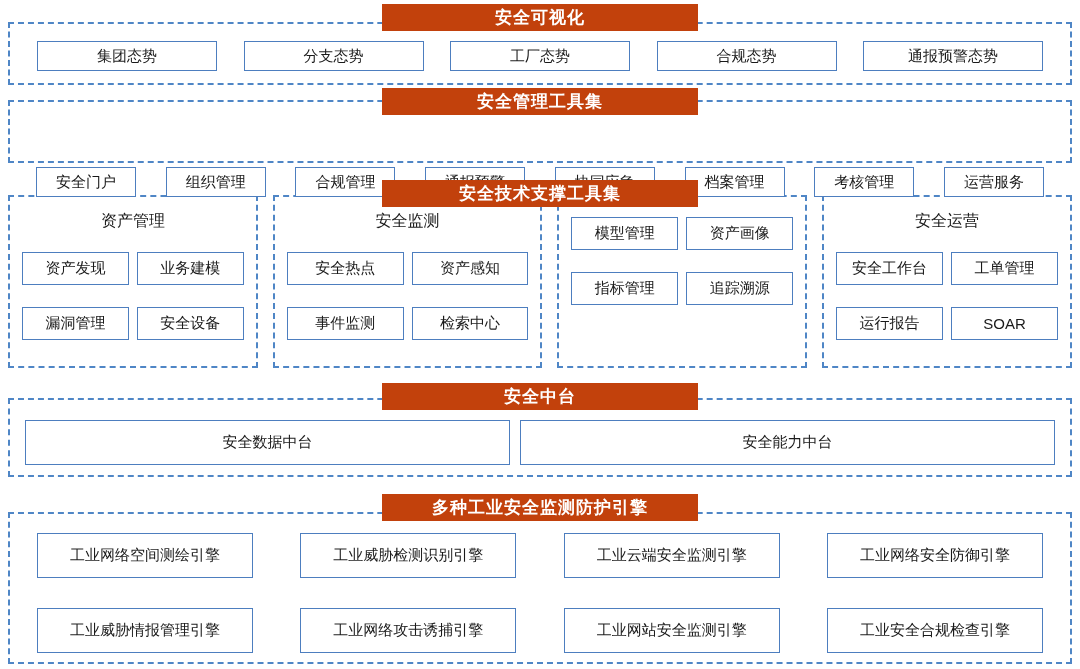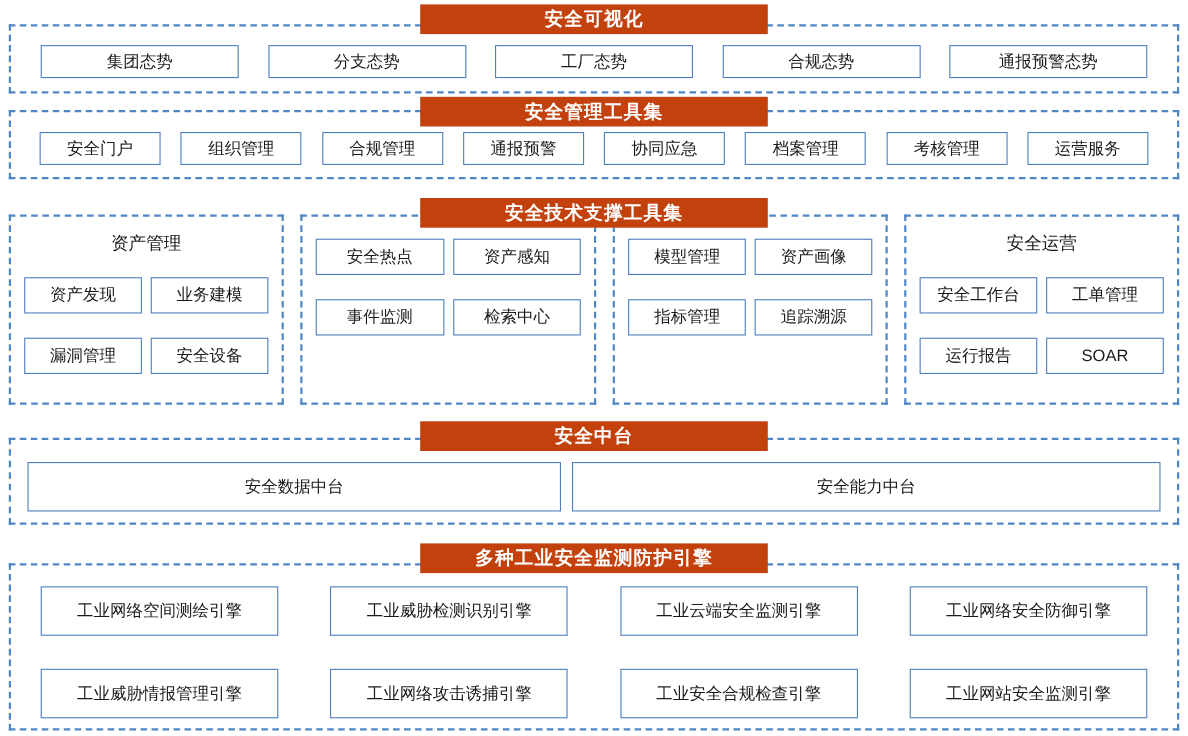--- a/index.html
+++ b/index.html
@@ -28,21 +28,21 @@
     font-size:15px; white-space:nowrap;
   }
 
   
   .row { display:flex; justify-content:space-between; padding:0 27px; }
   #sec1-dashed { top:22px; left:8px; width:1064px; height:63px; }
   #sec1-dashed .row { margin-top:17px;font-family:Liberation Mono, monospace; }
   #sec1-dashed .box { width:180px; height:30px; }
   #sec2-dashed { top:100px; left:8px; width:1064px; height:63px; }
   #sec2-dashed .row { margin-top:18px; padding:0 26px; }
-  #sec2-dashed .box { width:110px; height:30px; }
+  #sec2-dashed .box { width:100px; height:30px;margin-top:47px; }
 
   
   #sec3-groups { position:absolute; top:195px; left:8px; width:1064px; height:173px; display:flex; gap:15px; }
   .group { border:2px dashed #4f86c6; flex:1; }
   .group:nth-child(2){ flex:1.08; }
   .group-title { text-align:center; margin-top:14px; font-size:16px; }
   .group-grid {
     display:grid; grid-template-columns:1fr 1fr;
     column-gap:8px; row-gap:22px; padding:20px 12px 0;
   }
@@ -99,20 +99,21 @@
       <div class="group-title">资产管理</div>
       <div class="group-grid">
         <div class="box">资产发现</div>
         <div class="box">业务建模</div>
         <div class="box">漏洞管理</div>
         <div class="box">安全设备</div>
       </div>
     </div>
 
     <div class="group">
+      <div class="group-title">安全监测</div>
       <div class="group-grid">
         <div class="box">安全热点</div>
         <div class="box">资产感知</div>
         <div class="box">事件监测</div>
         <div class="box">检索中心</div>
       </div>
     </div>
 
     <div class="group">
       <div class="group-grid">
@@ -147,18 +148,18 @@
   <div class="dashed" id="sec5-dashed">
     <div class="row first">
       <div class="box">工业网络空间测绘引擎</div>
       <div class="box">工业威胁检测识别引擎</div>
       <div class="box">工业云端安全监测引擎</div>
       <div class="box">工业网络安全防御引擎</div>
     </div>
     <div class="row second">
       <div class="box">工业威胁情报管理引擎</div>
       <div class="box">工业网络攻击诱捕引擎</div>
+      <div class="box">工业网站安全监测引擎</div>
       <div class="box">工业安全合规检查引擎</div>
-      <div class="box">工业网站安全监测引擎</div>
     </div>
   </div>
 
 </div>
 
 </body></html>

